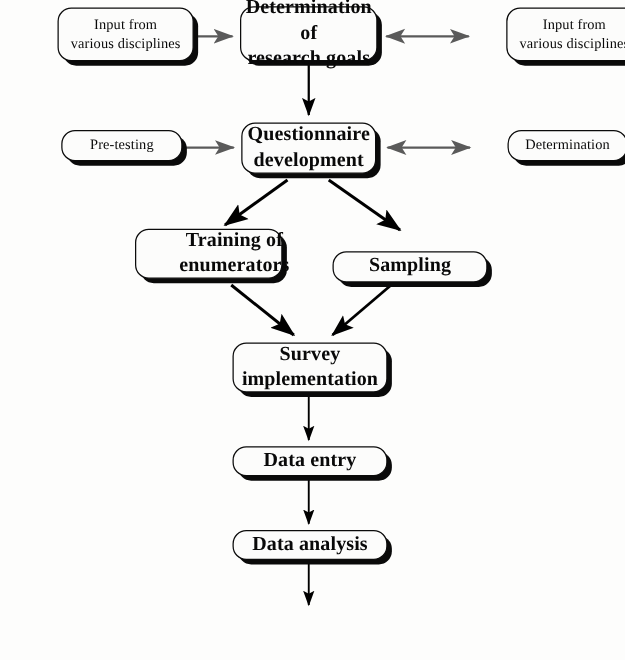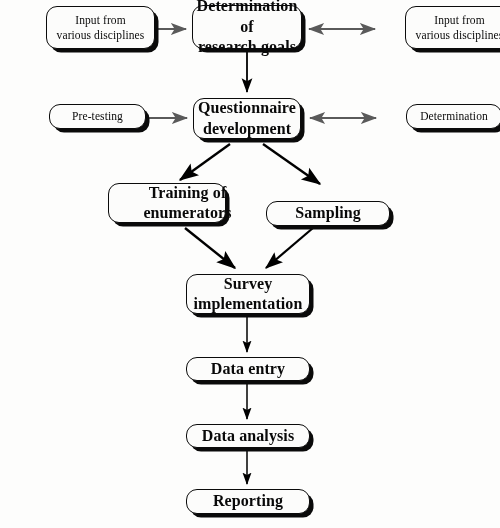--- a/index.html
+++ b/index.html
@@ -158,17 +158,14 @@
   </div>
 
   <div class="node" style="left:186px; top:357px; width:124px; height:24px;">
     <span class="lbl">Data entry</span>
   </div>
 
   <div class="node" style="left:186px; top:424px; width:124px; height:24px;">
     <span class="lbl">Data analysis</span>
   </div>
 
-  <div class="node" style="left:186px; top:489px; width:124px; height:25px;">
-    <span class="lbl">Reporting</span>
-  </div>
 
 </div>
 
 </body></html>

